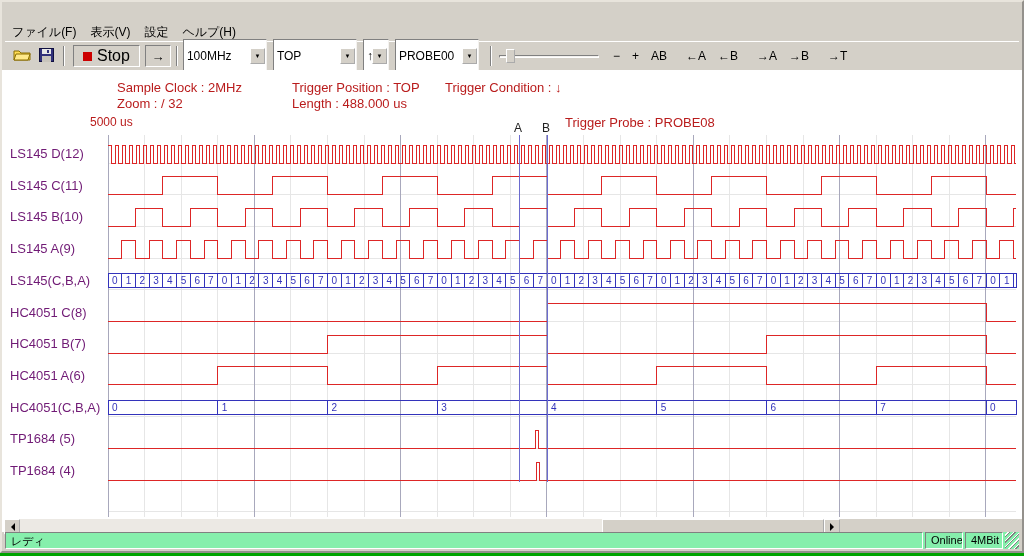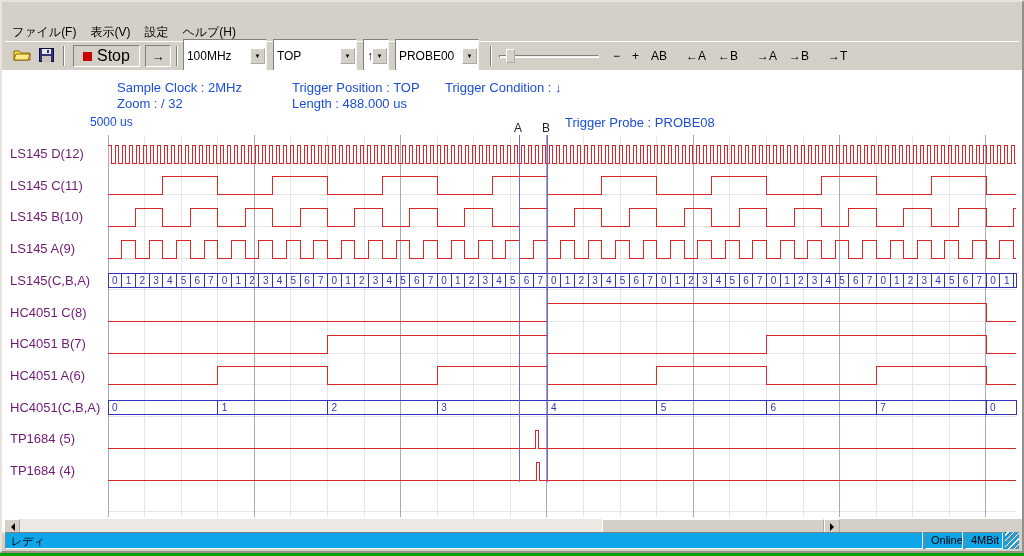--- a/index.html
+++ b/index.html
@@ -43,38 +43,38 @@
     border:1px outset #fff; font-size:6px; display:flex; align-items:center; justify-content:center; }
   .slider { width:100px; height:20px; position:relative; margin:0 8px 0 2px; }
   .slider-track { position:absolute; left:0; right:0; top:9px; height:3px; background:#f4f2ef;
     border:1px solid; border-color:#808080 #fff #fff #808080; }
   .slider-thumb { position:absolute; left:7px; top:3px; width:9px; height:14px;
     background:#d4d0c8; border:1px outset #fff; }
   .flat-btn { border:none; background:transparent; font-size:12px; padding:2px 3px;
     margin:0 3px; font-family:"Liberation Sans",sans-serif; }
   
   .client { position:absolute; top:68px; left:0; right:0; bottom:19px; background:#fff; }
-  .info-text { position:absolute; font-size:13px; color:#1d4ed8; white-space:nowrap; }
+  .info-text { position:absolute; font-size:13px; color:#b91c1c; white-space:nowrap; }
   .wave-area { position:absolute; top:65px; left:0; width:1024px; height:384px; }
   #channel-labels { position:absolute; inset:0; pointer-events:none; }
   .ch-label { position:absolute; left:8px; height:16px; line-height:16px; font-size:13px; color:#701a75; white-space:nowrap; }
   #wave-svg { position:absolute; top:0; left:0; }
   .cursor-label { position:absolute; font-size:12px; color:#222; }
   
   .hscroll { position:absolute; left:2px; top:449px; width:836px; height:16px; display:flex; }
   .sb-btn { width:16px; height:16px; background:#d4d0c8; border:1px outset #fff;
     display:flex; align-items:center; justify-content:center; padding:0; }
   .tri-left { width:0; height:0; border:4px solid transparent; border-right:4px solid #000; margin-left:-3px; }
   .tri-right { width:0; height:0; border:4px solid transparent; border-left:4px solid #000; margin-right:-3px; }
   .sb-track { flex:1; position:relative; background:#ece9e4; }
   .sb-thumb { position:absolute; top:0; height:16px; background:#d4d0c8; border:1px outset #fff; }
   .scroll-filler { position:absolute; left:838px; right:0; top:449px; height:16px; background:#d4d0c8; }
   
   .statusbar { position:absolute; left:3px; right:3px; bottom:2px; height:17px;
-    display:flex; gap:2px; font-size:11px; background:#0ea5e9; align-items:stretch; }
+    display:flex; gap:2px; font-size:11px; background:#86efac; align-items:stretch; }
   .sb-panel { border:1px solid; border-color:#808080 #fff #fff #808080;
     padding:1px 5px; white-space:nowrap; overflow:hidden; }
   .sb-panel.main { flex:1; }
   .sb-panel.small { width:38px; text-align:center; }
   .sb-grip { width:14px; background:
     repeating-linear-gradient(135deg, transparent 0 2px, #fff 2px 3px, #808080 3px 4px); }
 </style>
 </head>
 <body>
 

